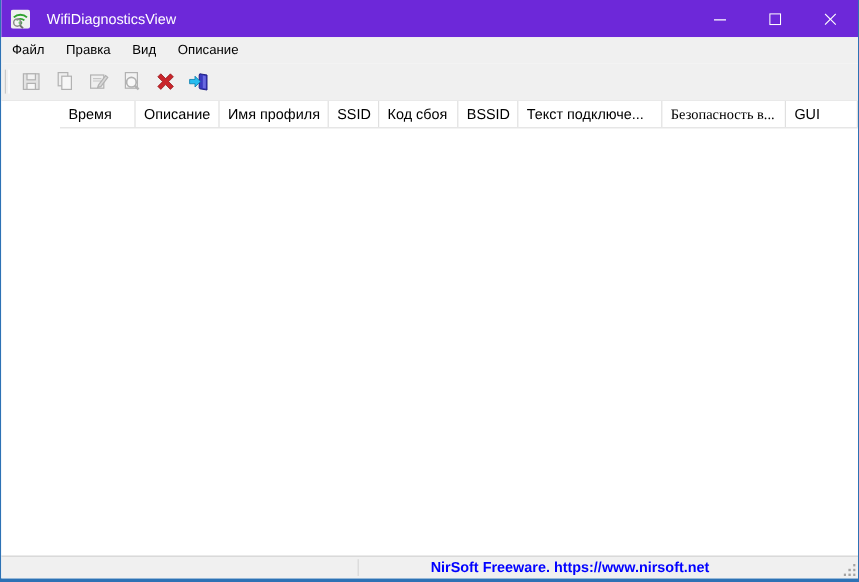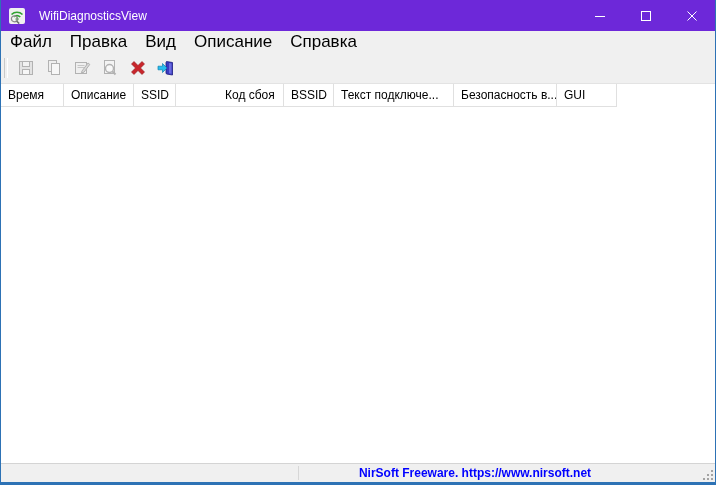--- a/index.html
+++ b/index.html
@@ -9,27 +9,27 @@
     background:#ffffff;display:flex;flex-direction:column;overflow:hidden;
   }
   
   .titlebar{height:31px;background:#6d28d9;display:flex;align-items:center;flex:0 0 auto;}
   .app-icon{width:16px;height:16px;margin-left:8px;flex:0 0 auto;}
   .title-text{color:#ffffff;font-size:12px;margin-left:14px;white-space:nowrap;}
   .caption-buttons{margin-left:auto;display:flex;height:31px;}
   .cap-btn{width:46px;height:31px;display:flex;align-items:center;justify-content:center;cursor:default;}
   
   .menubar{height:22px;background:#f0f0f0;display:flex;align-items:stretch;flex:0 0 auto;}
-  .menu-item{padding:0 9px;font-size:17px;line-height:22px;color:#000;white-space:nowrap;cursor:default;}
+  .menu-item{padding:0 9px;font-size:11px;line-height:22px;color:#000;white-space:nowrap;cursor:default;}
   
   .toolbar{height:30px;background:#f0f0f0;display:flex;align-items:center;flex:0 0 auto;}
   .gripper{width:2px;height:20px;margin:0 4px 0 3px;border-left:1px solid #c9c9c9;border-right:1px solid #ffffff;}
   .tb-btn{width:28px;height:26px;border:none;background:transparent;padding:0;margin:0;display:flex;align-items:center;justify-content:center;}
   
-  .listview{flex:1 1 auto;display:flex;flex-direction:row;background:#ffffff;border-top:1px solid #e3e3e3;overflow:hidden;}
+  .listview{flex:1 1 auto;display:flex;flex-direction:column;background:#ffffff;border-top:1px solid #e3e3e3;overflow:hidden;align-items:flex-end;}
   .header-row{height:22px;flex:0 0 auto;display:flex;background:#ffffff;border-bottom:1px solid #e0e0e0;overflow:hidden;}
   .col-header{box-sizing:border-box;border-right:1px solid #e0e0e0;display:flex;align-items:center;padding:0 7px;flex:0 0 auto;overflow:hidden;cursor:default;}
   .col-header span{font-size:12px;color:#000;white-space:nowrap;}
   .list-body{flex:1 1 auto;background:#ffffff;}
   .hscroll{height:16px;flex:0 0 auto;background:#f0f0f0;position:relative;}
   .hthumb{position:absolute;left:17px;top:6px;width:428px;height:4px;background:#8f8f8f;}
   
   .statusbar{height:18px;flex:0 0 auto;background:#f0f0f0;border-top:1px solid #d4d4d4;display:flex;align-items:center;position:relative;}
   .status-pane-left{width:297px;height:14px;border-right:1px solid #d7d7d7;flex:0 0 auto;}
   .status-pane-main{flex:1 1 auto;display:flex;justify-content:center;padding-right:64px;}
@@ -69,21 +69,20 @@
         </svg>
       </div>
     </div>
   </div>
 
   <div class="menubar">
       <div class="menu-item">Файл</div>
       <div class="menu-item">Правка</div>
       <div class="menu-item">Вид</div>
       <div class="menu-item">Описание</div>
-      <div class="menu-item">Справка</div>
     </div>
 
   <div class="toolbar">
     <div class="gripper"></div>
 
     <button class="tb-btn" title="">
       <svg width="18" height="18" viewBox="0 0 18 18">
         <rect x="2.5" y="2.5" width="13" height="13" fill="#e3e3e3" stroke="#b2b2b2"></rect>
         <rect x="5.5" y="2.5" width="7" height="5" fill="#f2f2f2" stroke="#b2b2b2"></rect>
         <rect x="5.5" y="10.5" width="7" height="5" fill="#f7f7f7" stroke="#b2b2b2"></rect>
@@ -130,33 +129,36 @@
   </div>
 
   <div class="listview">
     <div class="header-row">
         <div class="col-header" style="width: 63px;">
           <span>Время</span>
         </div>
         <div class="col-header" style="width: 70px;">
           <span>Описание</span>
         </div>
+        <div class="col-header" style="width: 91px;">
+          <span>Имя профиля</span>
+        </div>
         <div class="col-header" style="width: 42px;">
           <span>SSID</span>
         </div>
-        <div class="col-header" style="width: 66px; margin-left: 42px;">
+        <div class="col-header" style="width: 66px;">
           <span>Код сбоя</span>
         </div>
         <div class="col-header" style="width: 50px;">
           <span>BSSID</span>
         </div>
         <div class="col-header" style="width: 120px;">
           <span>Текст подключе...</span>
         </div>
-        <div class="col-header" style="width: 103px;">
+        <div class="col-header" style="width: 103px; font-family: Liberation Serif, serif;">
           <span>Безопасность в...</span>
         </div>
         <div class="col-header" style="width: 60px;">
           <span>GUI</span>
         </div>
       </div>
     <div class="list-body"></div>
     <div class="hscroll">
       <div class="hthumb"></div>
     </div>

